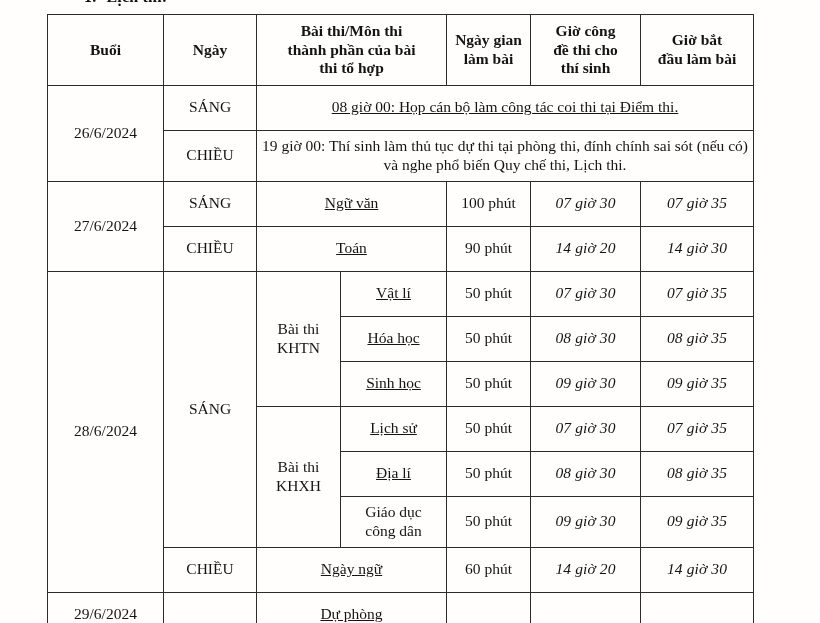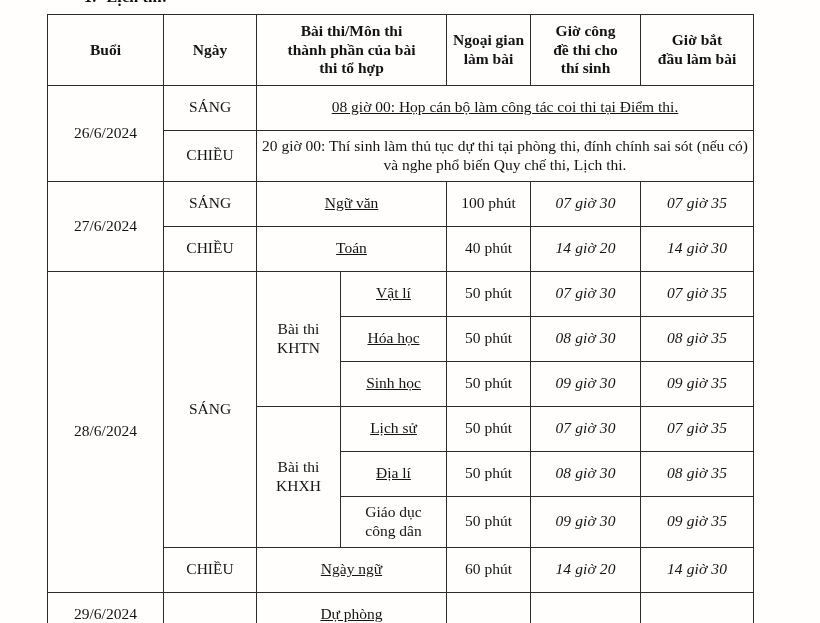--- a/index.html
+++ b/index.html
@@ -115,21 +115,21 @@
       <thead>
         <tr>
           <th>Buổi</th>
           <th>Ngày</th>
           <th colspan="2">
             <div>Bài thi/Môn thi</div>
             <div>thành phần của bài</div>
             <div>thi tổ hợp</div>
           </th>
           <th>
-            <div>Ngoại gian</div>
+            <div>Ngày gian</div>
             <div>làm bài</div>
           </th>
           <th>
             <div>Giờ công</div>
             <div>đề thi cho</div>
             <div>thí sinh</div>
           </th>
           <th>
             <div>Giờ bắt</div>
             <div>đầu làm bài</div>
@@ -138,35 +138,35 @@
       </thead>
       <tbody>
 
         <tr>
           <td rowspan="2">26/6/2024</td>
           <td>SÁNG</td>
           <td class="cell-left tall" colspan="5">08 giờ 00: Họp cán bộ làm công tác coi thi tại Điểm thi.</td>
         </tr>
         <tr>
           <td>CHIỀU</td>
-          <td class="cell-left tall2" colspan="5">20 giờ 00: Thí sinh làm thủ tục dự thi tại phòng thi, đính chính sai sót (nếu có) và nghe phổ biến Quy chế thi, Lịch thi.</td>
+          <td class="cell-left tall2" colspan="5">19 giờ 00: Thí sinh làm thủ tục dự thi tại phòng thi, đính chính sai sót (nếu có) và nghe phổ biến Quy chế thi, Lịch thi.</td>
         </tr>
 
         <tr>
           <td rowspan="2">27/6/2024</td>
           <td>SÁNG</td>
           <td colspan="2" class="tall">Ngữ văn</td>
           <td>100 phút</td>
           <td class="bold-time">07 giờ 30</td>
           <td class="bold-time">07 giờ 35</td>
         </tr>
         <tr>
           <td>CHIỀU</td>
           <td colspan="2" class="tall">Toán</td>
-          <td>40 phút</td>
+          <td>90 phút</td>
           <td class="bold-time">14 giờ 20</td>
           <td class="bold-time">14 giờ 30</td>
         </tr>
 
         <tr>
           <td rowspan="7">28/6/2024</td>
           <td rowspan="6">SÁNG</td>
           <td rowspan="3">
             <div>Bài thi</div>
             <div>KHTN</div>

